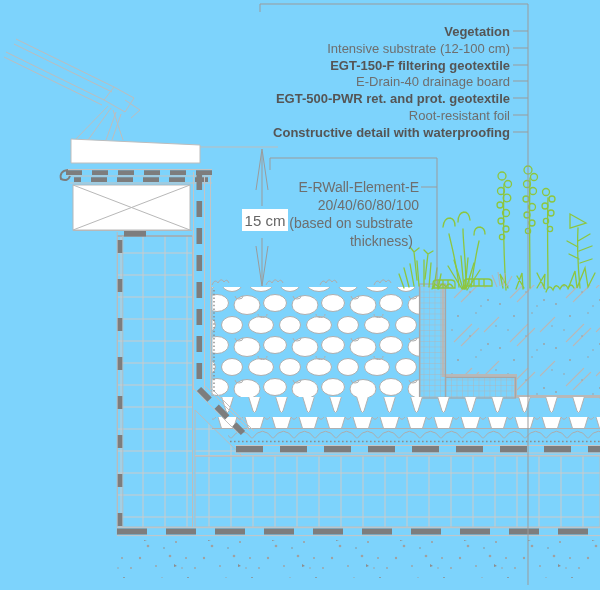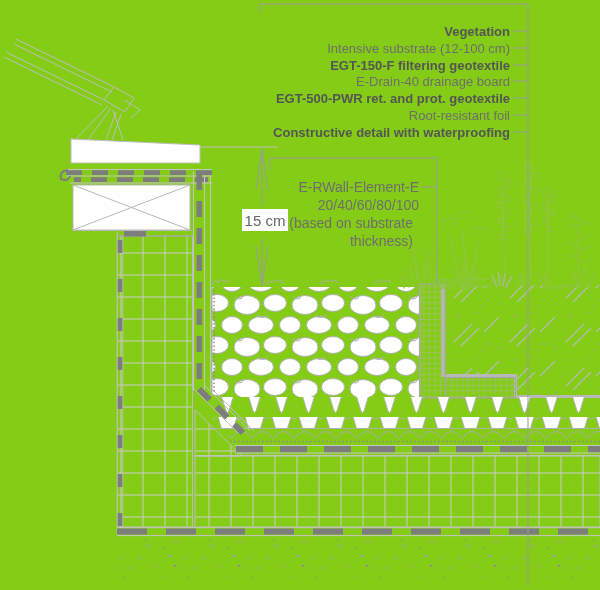--- a/index.html
+++ b/index.html
@@ -1,16 +1,16 @@
 <!DOCTYPE html>
 <html><head>
 <meta charset="utf-8">
 <style>
   html,body{margin:0;padding:0;background:#fff;}
-  .stage{position:relative;width:600px;height:590px;background:#84cc16;overflow:hidden;
+  .stage{position:relative;width:600px;height:590px;background:#7dd3fc;overflow:hidden;
          font-family:"Liberation Sans",sans-serif;}
   svg{position:absolute;left:0;top:0;}
   text{font-family:"Liberation Sans",sans-serif;}
   .lbl{font-size:13px;fill:#6e6e6e;}
   .lbl.b{font-weight:bold;fill:#555555;}
   .mid{font-size:14px;fill:#6e6e6e;}
   .dim{font-size:15px;fill:#666666;}
 </style>
 </head>
 <body>

